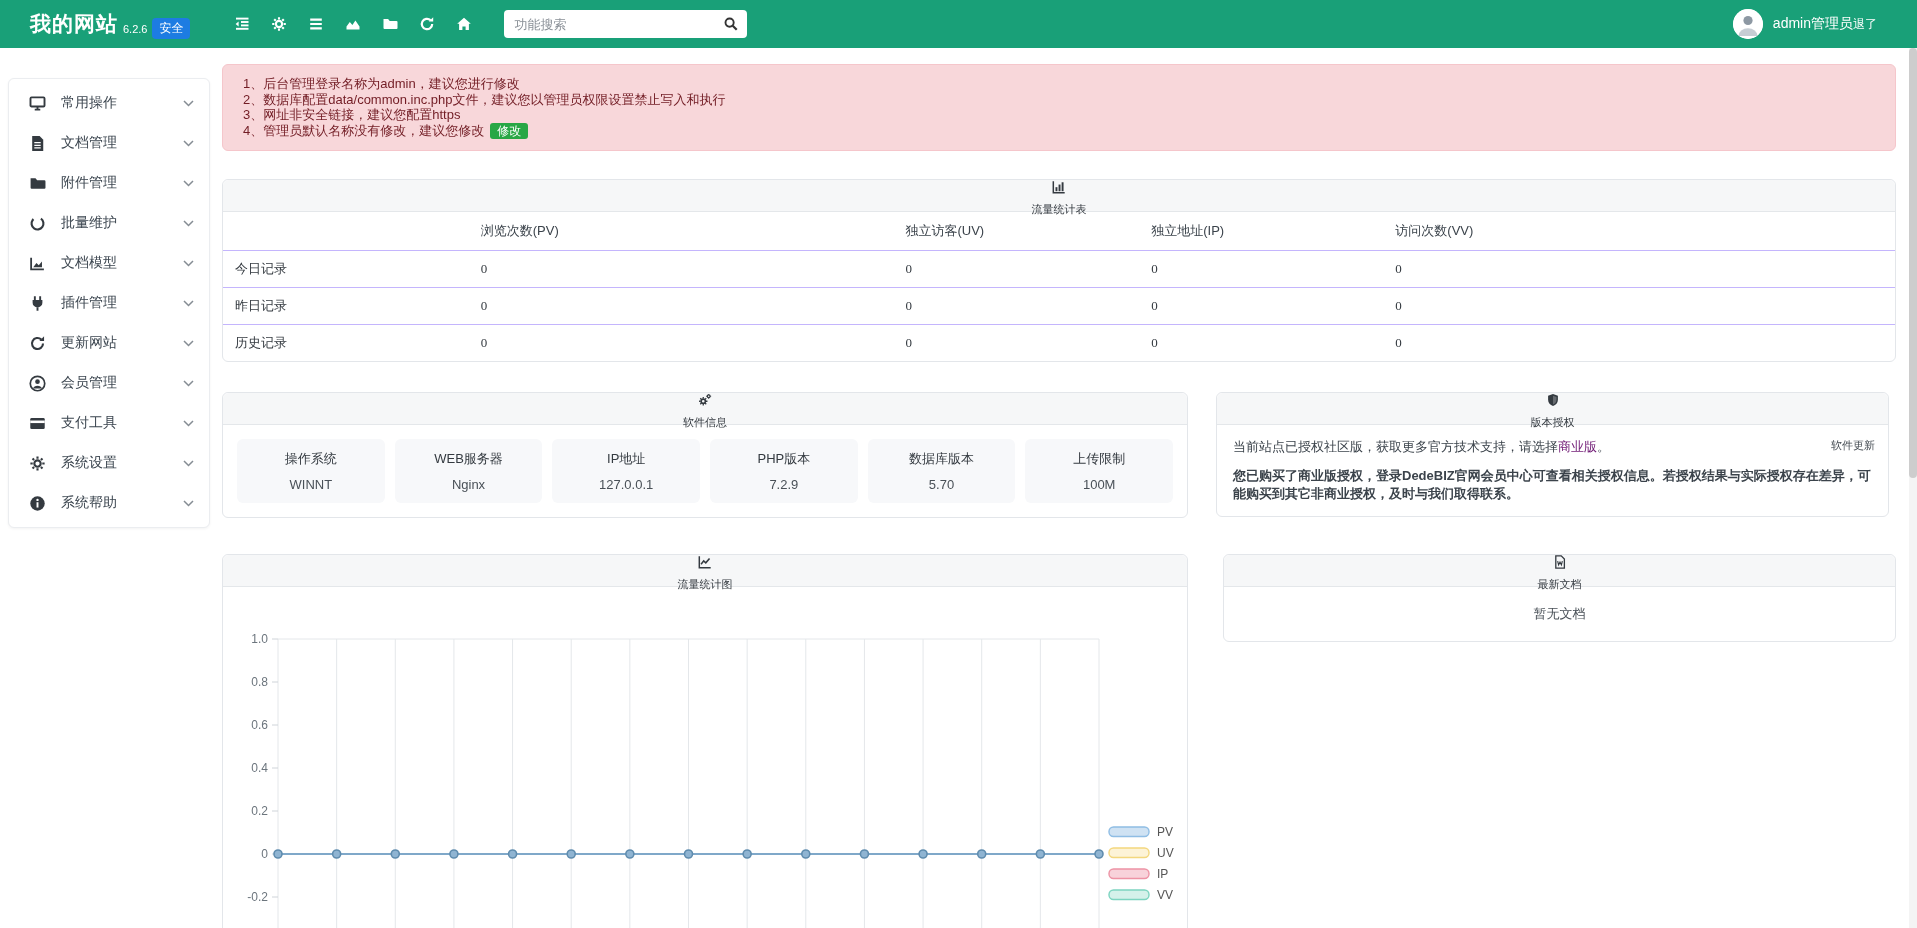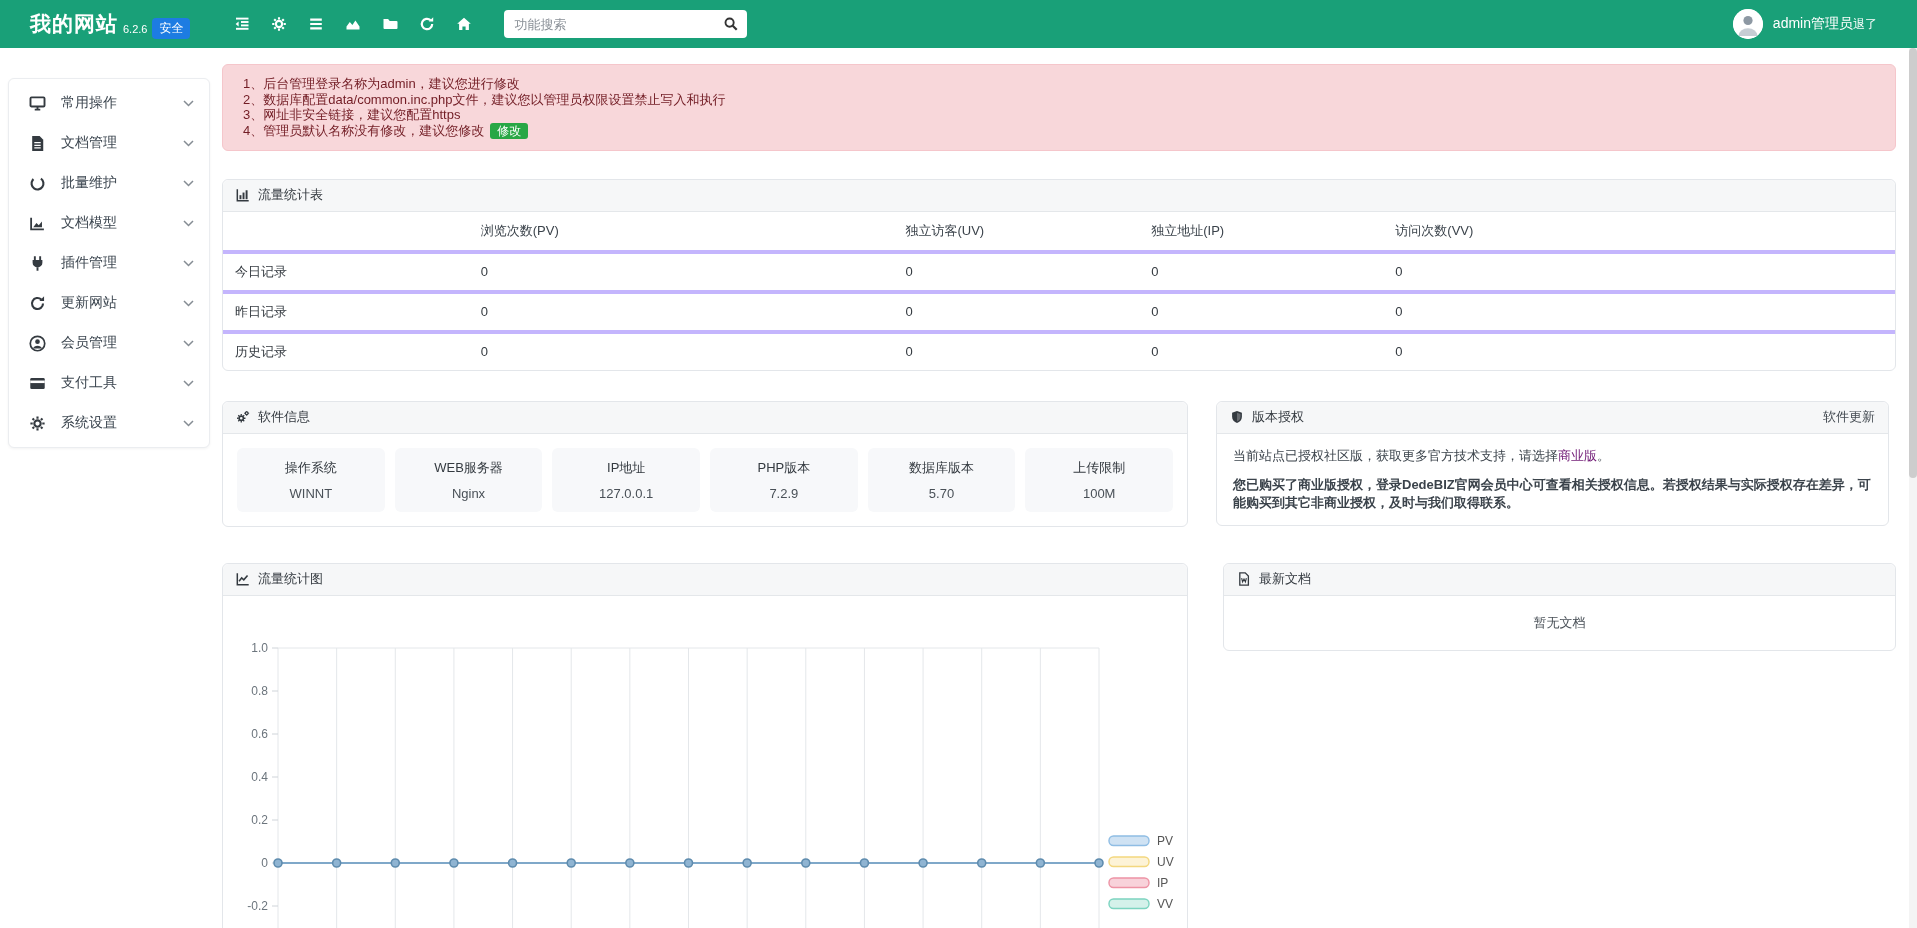--- a/index.html
+++ b/index.html
@@ -59,29 +59,29 @@
   }
   .alert .badge-edit {
     display:inline-block; background:#28a745; color:#fff; font-size:12px;
     padding:1px 7px; border-radius:3px; margin-left:6px; cursor:pointer; line-height:14px;
   }
 
   .panel { background:#fff; border:1px solid #e3e6ea; border-radius:6px; }
   .panel-header {
     height:32px; background:#f6f7f8; border-bottom:1px solid #e4e7ea;
     border-radius:6px 6px 0 0; display:flex; align-items:center; gap:8px;
-    padding:0 13px; font-size:13px; color:#343a40;
+    padding:0 13px; font-size:11px; color:#343a40;flex-direction:column;
   }
   .panel-header .p-icon { width:14px; height:14px; color:#343a40; flex:0 0 auto; }
   .hdr-link { margin-left:auto; color:#454c53; cursor:pointer; }
 
   .table-panel { margin-top:28px; }
   table.stat { width:100%; border-collapse:collapse; font-size:13px; color:#343a40; }
   table.stat th { text-align:left; font-weight:normal; padding:10px 12px; color:#3b434b; }
-  table.stat td { padding:9px 12px; border-top:4px solid #c4b5fd; }
+  table.stat td { padding:9px 12px; border-top:1px solid #c4b5fd;font-family:Liberation Serif, serif; }
 
   .row2, .row3 { display:flex; gap:35px; align-items:flex-start; }
   .row2 { margin-top:30px;gap:28px; }
   .row3 { margin-top:36px; }
   .col-main { width:966px; flex:0 0 auto; }
   .col-side { width:673px; flex:0 0 auto; }
 
   .cards { display:flex; gap:10px; padding:14px; }
   .info-card {
     flex:1; background:#f7f8fa; border-radius:6px; text-align:center; padding:11px 4px;
@@ -212,20 +212,33 @@
     <span>文档管理</span>
     <span class="chev">
         <svg viewBox="0 0 11 7">
           <path d="M1 1l4.5 4.5L10 1" fill="none" stroke="currentColor" stroke-width="1.5"></path>
         </svg>
       </span>
   </div>
   <div class="side-item">
     <span class="s-icon">
         <svg viewBox="0 0 16 16">
+          <path d="M1.5 3h4.6l1.6 2h6.8a1 1 0 0 1 1 1v6a1 1 0 0 1-1 1h-12a1 1 0 0 1-1-1z" fill="currentColor"></path>
+        </svg>
+      </span>
+    <span>附件管理</span>
+    <span class="chev">
+        <svg viewBox="0 0 11 7">
+          <path d="M1 1l4.5 4.5L10 1" fill="none" stroke="currentColor" stroke-width="1.5"></path>
+        </svg>
+      </span>
+  </div>
+  <div class="side-item">
+    <span class="s-icon">
+        <svg viewBox="0 0 16 16">
           <circle cx="8" cy="8" r="5.6" fill="none" stroke="currentColor" stroke-width="2" stroke-dasharray="27 8.2" transform="rotate(-55 8 8)"></circle>
         </svg>
       </span>
     <span>批量维护</span>
     <span class="chev">
         <svg viewBox="0 0 11 7">
           <path d="M1 1l4.5 4.5L10 1" fill="none" stroke="currentColor" stroke-width="1.5"></path>
         </svg>
       </span>
   </div>
@@ -304,20 +317,35 @@
   <div class="side-item">
     <span class="s-icon">
         <svg viewBox="0 0 16 16">
           <g stroke="currentColor" stroke-width="2" fill="none">
             <circle cx="8" cy="8" r="3"></circle>
             <path d="M8 1.3v2.2M8 12.5v2.2M1.3 8h2.2M12.5 8h2.2M3.3 3.3l1.5 1.5M11.2 11.2l1.5 1.5M12.7 3.3l-1.5 1.5M4.8 11.2l-1.5 1.5"></path>
           </g>
         </svg>
       </span>
     <span>系统设置</span>
+    <span class="chev">
+        <svg viewBox="0 0 11 7">
+          <path d="M1 1l4.5 4.5L10 1" fill="none" stroke="currentColor" stroke-width="1.5"></path>
+        </svg>
+      </span>
+  </div>
+  <div class="side-item">
+    <span class="s-icon">
+        <svg viewBox="0 0 16 16">
+          <circle cx="8" cy="8" r="6.8" fill="currentColor"></circle>
+          <rect x="7.1" y="6.8" width="1.8" height="5" fill="#fff"></rect>
+          <circle cx="8" cy="4.6" r="1.1" fill="#fff"></circle>
+        </svg>
+      </span>
+    <span>系统帮助</span>
     <span class="chev">
         <svg viewBox="0 0 11 7">
           <path d="M1 1l4.5 4.5L10 1" fill="none" stroke="currentColor" stroke-width="1.5"></path>
         </svg>
       </span>
   </div>
 </div>
 
 <div class="content">
 

